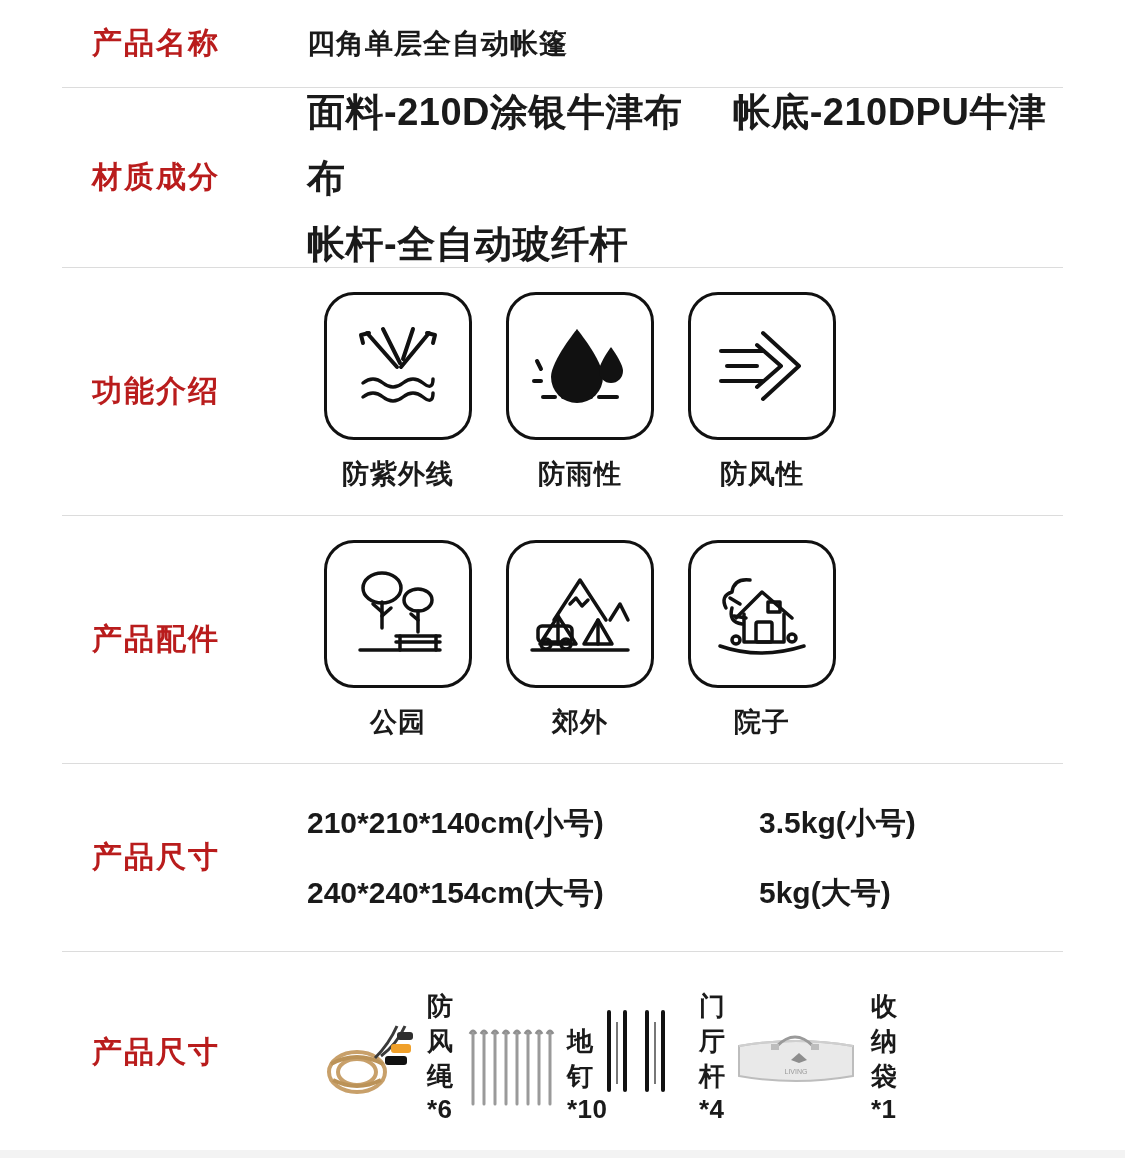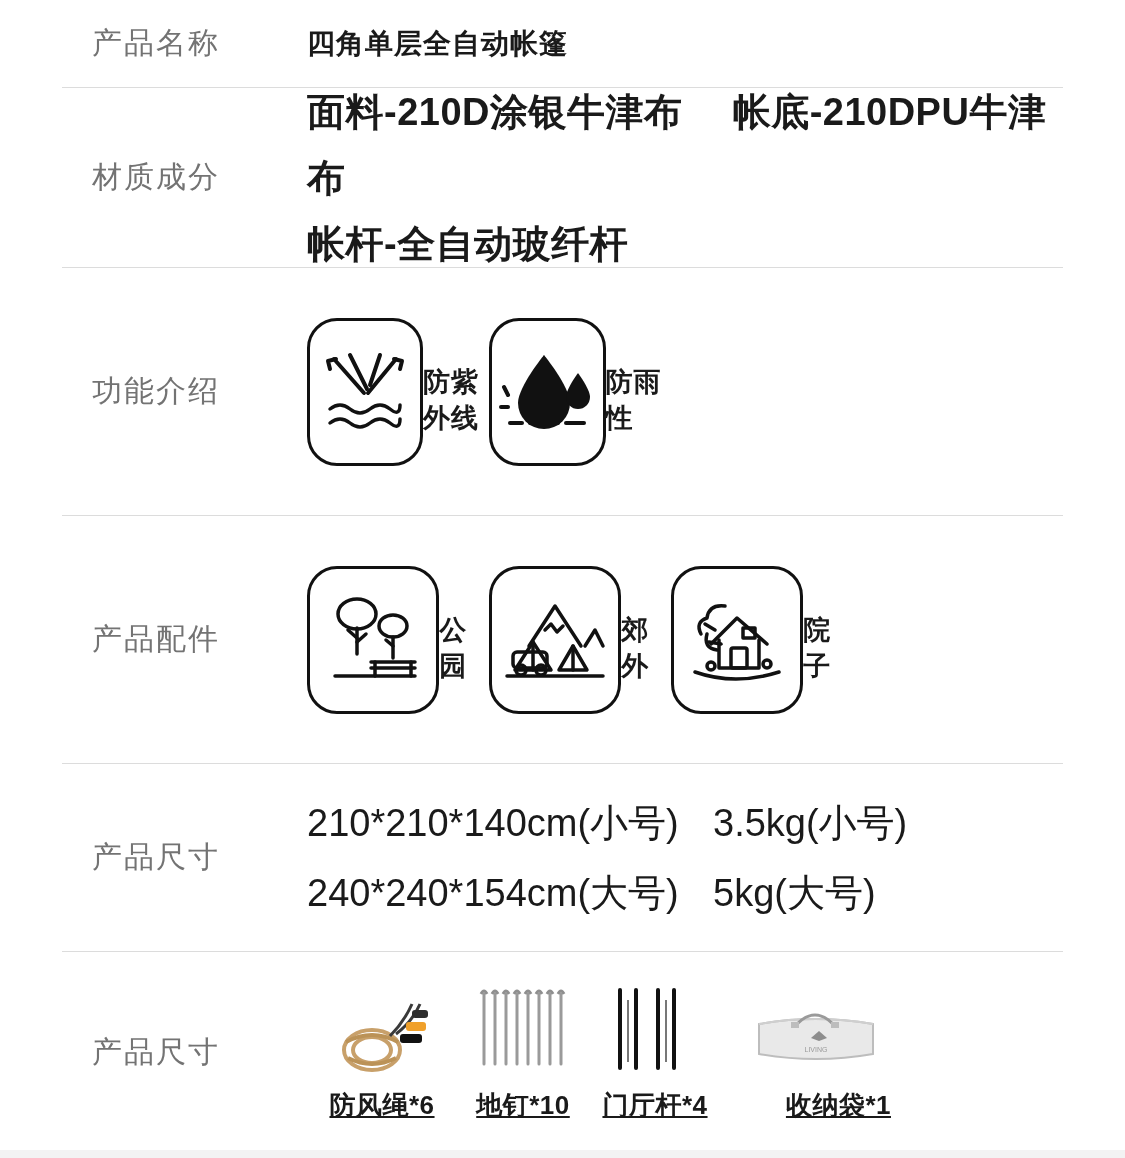--- a/index.html
+++ b/index.html
@@ -30,23 +30,23 @@
   }
   .spec-row.last {
     border-bottom: none;
   }
   .label-cell {
     width: 245px;
     flex: 0 0 245px;
     display: flex;
     align-items: center;
     font-size: 30px;
-    font-weight: normal;
+    font-weight: bold;
     letter-spacing: 2px;
-    color: #737373;
+    color: #b91c1c;
     padding-left: 30px;
     box-sizing: border-box;
   }
   .value-cell {
     flex: 1 1 auto;
     display: flex;
     flex-direction: column;
     justify-content: center;
     box-sizing: border-box;
   }
@@ -68,21 +68,21 @@
   
   .row-func { height: 248px; }
   .row-scene { height: 248px; }
   .icon-group {
     display: flex;
     align-items: flex-start;
   }
   .icon-item {
     width: 182px;
     display: flex;
-    flex-direction: row;
+    flex-direction: column;
     align-items: center;
   }
   .icon-box {
     width: 148px;
     height: 148px;
     border: 3px solid #111;
     border-radius: 30px;
     box-sizing: border-box;
     display: flex;
     align-items: center;
@@ -93,55 +93,55 @@
     margin-top: 16px;
     font-size: 27px;
     font-weight: bold;
     letter-spacing: 1px;
   }
 
   
   .row-size { height: 188px; }
   .size-line {
     display: flex;
-    font-size: 38px;
-    font-weight: normal;
+    font-size: 30px;
+    font-weight: bold;
     line-height: 70px;
+    gap: 46px;
   }
   .size-dim { width: 406px; }
   .size-weight { }
 
   
   .row-acc { height: 200px; }
   .acc-group {
     display: flex;
     align-items: flex-end;
   }
   .acc-item {
     display: flex;
-    flex-direction: column;
+    flex-direction: row;
     align-items: center;
-    text-decoration: underline;
   }
   .acc-img {
     height: 96px;
     display: flex;
     align-items: flex-end;
     justify-content: center;
   }
   .acc-caption {
     margin-top: 10px;
     font-size: 26px;
     font-weight: bold;
     letter-spacing: 0.5px;
   }
   .acc-0 { width: 150px; }
   .acc-1 { width: 132px; }
   .acc-2 { width: 132px; align-items: center; }
-  .acc-3 { width: 170px; align-items: flex-end; }
+  .acc-3 { width: 170px; }
 
   .top-strip {
     position: absolute;
     top: 0; left: 0;
     width: 1125px;
     height: 4px;
     background: #ffffff;
   }
   .bottom-strip {
     position: absolute;
@@ -214,20 +214,34 @@
                 <line x1="38" y1="86" x2="66" y2="86"></line>
                 <line x1="74" y1="86" x2="92" y2="86"></line>
                 <line x1="16" y1="58" x2="12" y2="50"></line>
                 <line x1="16" y1="70" x2="9" y2="70"></line>
               </g>
             </svg>
           </div>
           <div class="icon-caption">防雨性</div>
         </div>
 
+        <div class="icon-item">
+          <div class="icon-box">
+            <svg width="110" height="110" viewBox="0 0 110 110" aria-hidden="true">
+              <g stroke="#111" stroke-width="4" fill="none" stroke-linecap="round" stroke-linejoin="round">
+                <path d="M56 22 L92 55 L56 88"></path>
+                <path d="M50 34 L74 55 L50 76"></path>
+                <line x1="14" y1="40" x2="56" y2="40"></line>
+                <line x1="20" y1="55" x2="50" y2="55"></line>
+                <line x1="14" y1="70" x2="56" y2="70"></line>
+              </g>
+            </svg>
+          </div>
+          <div class="icon-caption">防风性</div>
+        </div>
 
       </div>
     </div>
   </div>
 
   <div class="spec-row row-scene">
     <div class="label-cell">产品配件</div>
     <div class="value-cell">
       <div class="icon-group">
 

